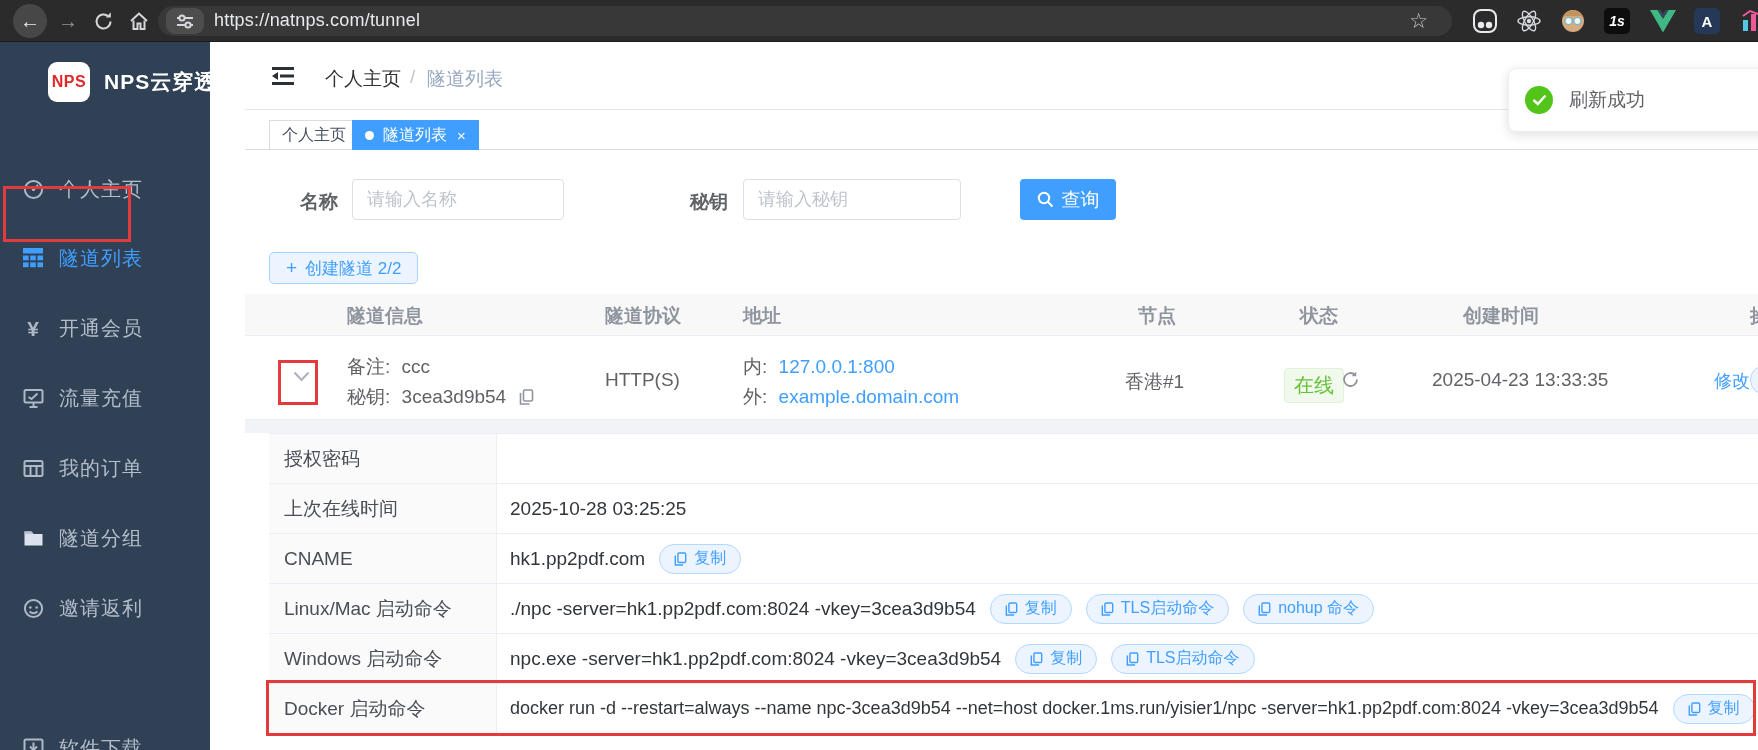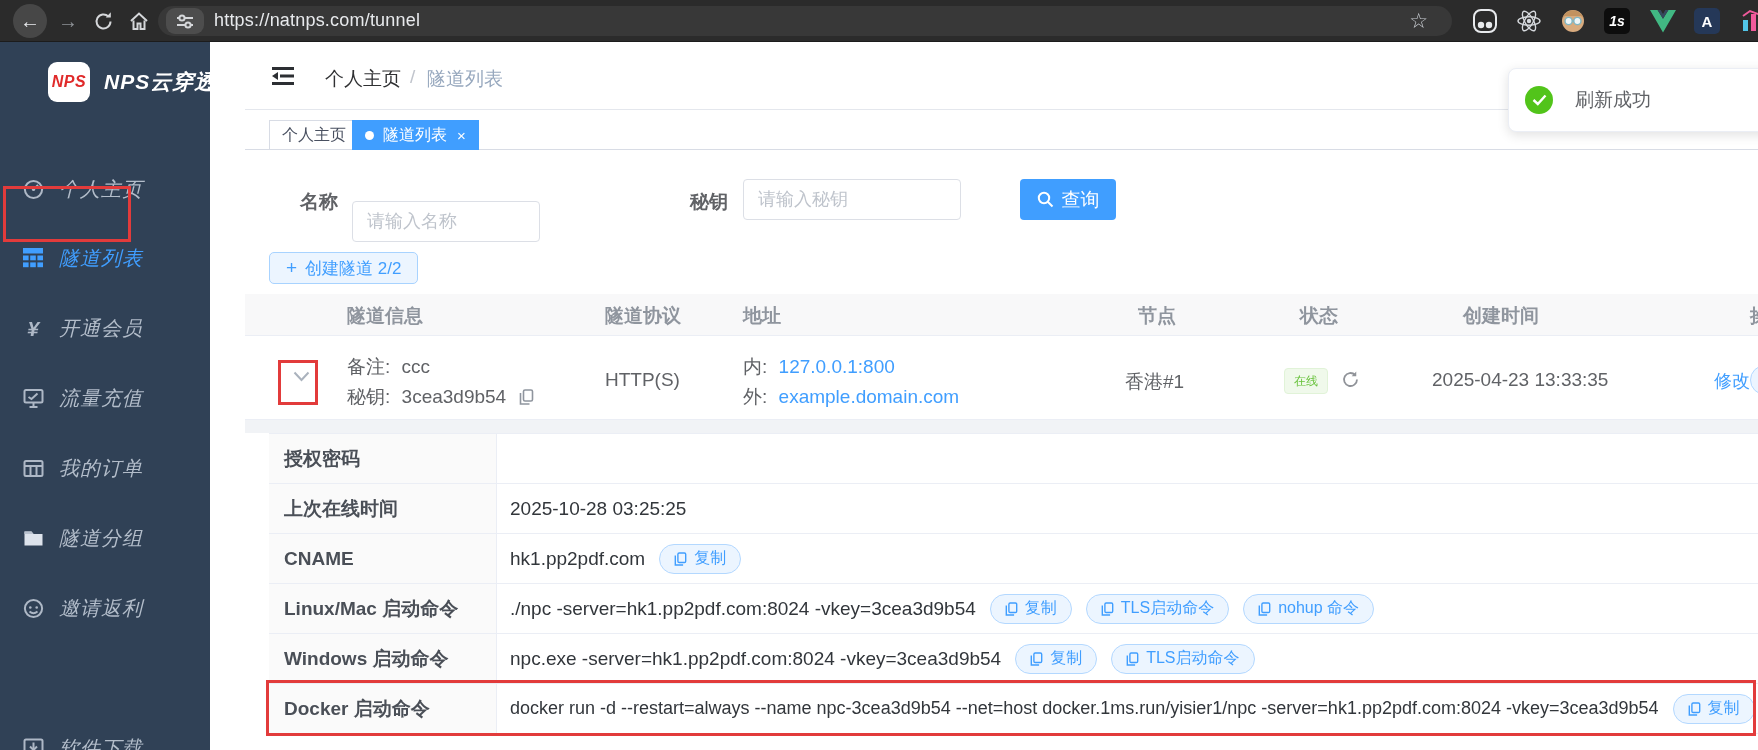--- a/index.html
+++ b/index.html
@@ -21,42 +21,42 @@
   .nav-plain { position:absolute; top:4px; width:34px; height:34px; display:flex; align-items:center; justify-content:center; }
   .omnibox { position:absolute; left:158px; top:6px; width:1294px; height:30px; border-radius:15px; background:#383838; }
   .site-chip { position:absolute; left:8px; top:2px; width:38px; height:26px; border-radius:9px; background:#4d4d4d; display:flex; align-items:center; justify-content:center; }
   .url-text { position:absolute; left:56px; top:4px; font-size:18px; color:#e8eaed; letter-spacing:.2px; white-space:nowrap; }
   .star { position:absolute; right:24px; top:3px; font-size:21px; color:#c9cdd2; }
   .ext { position:absolute; top:8px; width:26px; height:26px; display:flex; align-items:center; justify-content:center; }
   .ext-badge { width:26px; height:26px; border-radius:5px; background:#0d0d0d; color:#fff; font-weight:bold; font-style:italic; font-size:14px; display:flex; align-items:center; justify-content:center; }
   .ext-badge.navy { background:#253858; font-style:normal; font-size:15px; }
 
   
-  .sidebar { position:absolute; left:0; top:42px; width:210px; height:708px; background:#304156;font-style:italic; }
+  .sidebar { position:absolute; left:0; top:42px; width:210px; height:708px; background:#304156; }
   .logo-row { position:absolute; left:0; top:18px; width:245px; height:44px; display:flex; align-items:center; }
   .logo-box { margin-left:48px; width:42px; height:40px; background:#fff; border-radius:9px; display:flex; align-items:center; justify-content:center; color:#e02a2a; font-weight:bold; font-size:16px; letter-spacing:.5px; }
   .logo-text { margin-left:14px; color:#fff; font-weight:bold; font-size:21px; letter-spacing:1px; }
   .side-item { position:absolute; left:0; width:245px; height:44px; display:flex; align-items:center; cursor:pointer; }
   .s-icon { width:22px; height:22px; margin-left:22px; display:flex; align-items:center; justify-content:center; color:#aeb8c6; }
   .s-label { margin-left:15px; font-size:20px; color:#b3bdca; letter-spacing:1px; }
   .side-item.active .s-label { color:#409eff; }
   .yen-glyph { font-size:21px; font-weight:bold; color:#aeb8c6; line-height:1; }
 
   
   .anno { position:absolute; border:3px solid #e23b3b; pointer-events:none; z-index:60; }
 
   
   .main-header { position:absolute; left:245px; top:42px; width:1513px; height:68px; background:#fff; border-bottom:1px solid #e4e7ed; }
   .collapse-btn { position:absolute; left:27px; top:24px; width:22px; height:20px; cursor:pointer; }
   .crumb { position:absolute; top:24px; font-size:19px; }
 
   
   .toast { position:absolute; left:1508px; top:68px; width:280px; height:64px; background:#fff; border:1px solid #ebeef5; border-radius:8px; box-shadow:0 3px 12px rgba(0,0,0,.12); display:flex; align-items:center; z-index:70; }
   .toast-circle { width:28px; height:28px; border-radius:50%; background:#52c41a; margin-left:16px; display:flex; align-items:center; justify-content:center; }
-  .toast-text { margin-left:22px; font-size:19px; color:#606266; }
+  .toast-text { margin-left:16px; font-size:19px; color:#606266; }
 
   
   .tabs-bar { position:absolute; left:245px; top:110px; width:1513px; height:40px; background:#fff; border-bottom:1px solid #d8dce5; }
   .tab { position:absolute; top:10px; height:30px; display:flex; align-items:center; padding:0 12px; font-size:16px; cursor:pointer; }
   .tab.plain { background:#fff; border:1px solid #d8dce5; color:#495060; }
   .tab.active { background:#409eff; border:1px solid #409eff; color:#fff; }
   .tab-dot { width:9px; height:9px; border-radius:50%; background:#fff; margin-right:9px; }
   .tab-close { margin-left:10px; font-size:15px; line-height:1; }
 
   
@@ -66,28 +66,28 @@
   .query-btn { position:absolute; left:1020px; top:179px; width:96px; height:41px; background:#409eff; border:none; border-radius:4px; color:#fff; font-size:19px; display:flex; align-items:center; justify-content:center; gap:8px; cursor:pointer; font-family:inherit; }
   .create-btn { position:absolute; left:269px; top:252px; height:32px; padding:0 16px; background:#ecf5ff; border:1px solid #a8d3ff; border-radius:5px; color:#409eff; font-size:17px; display:flex; align-items:center; gap:8px; cursor:pointer; font-family:inherit; }
 
   
   .thead { position:absolute; left:245px; top:294px; width:1513px; height:42px; background:#f8f8f9; border-bottom:1px solid #ebeef5; }
   .th { position:absolute; top:9px; font-size:19px; font-weight:bold; color:#8f959e; white-space:nowrap; }
   .trow { position:absolute; left:245px; top:336px; width:1513px; height:84px; background:#fff; border-bottom:1px solid #ebeef5; font-size:19px; color:#606266; }
   .expand-btn { position:absolute; left:42px; top:26px; width:28px; height:28px; display:flex; align-items:center; justify-content:center; cursor:pointer; }
   .cell-line { position:absolute; white-space:nowrap; }
   .link { color:#409eff; text-decoration:none; cursor:pointer; }
-  .tag-online { position:absolute; left:1039px; top:32px; height:26px; padding:0 9px; background:#f0f9eb; border:1px solid #e1f3d8; border-radius:4px; color:#67c23a; font-size:12px; display:flex; align-items:center; }
+  .tag-online { position:absolute; left:1039px; top:32px; height:35px; padding:0 9px; background:#f0f9eb; border:1px solid #e1f3d8; border-radius:4px; color:#67c23a; font-size:20px; display:flex; align-items:center; }
   .mini-icon { display:inline-flex; vertical-align:-2px; margin-left:8px; cursor:pointer; }
   .gap-band { position:absolute; left:245px; top:420px; width:1513px; height:13px; background:#f1f3f6; }
 
   
   .details { position:absolute; left:269px; top:433px; width:1489px; border-top:1px solid #ebeef5; }
   .drow { position:relative; width:100%; height:50px; border-bottom:1px solid #ebeef5; display:flex; }
-  .dlabel { width:228px; background:#fafafa; border-right:1px solid #ebeef5; display:flex; align-items:center; padding-left:15px; font-size:19px; font-weight:bold; color:#4a4f57; flex:none; }
+  .dlabel { width:228px; background:#fafafa; border-right:1px solid #ebeef5; display:flex; align-items:center; padding-left:15px; font-size:19px; font-weight:normal; color:#4a4f57; flex:none; }
   .dvalue { flex:1; display:flex; align-items:center; padding-left:13px; font-size:19px; color:#32363b; white-space:nowrap; overflow:visible; }
   .pill { display:inline-flex; align-items:center; gap:7px; height:30px; padding:0 14px; margin-left:14px; background:#ecf5ff; border:1px solid #b3d8ff; border-radius:15px; color:#409eff; font-size:16px; cursor:pointer; flex:none; }
   .pill svg { flex:none; }
 </style>
 </head>
 <body>
 
 <div class="app">
 
   <div class="chrome">
@@ -298,21 +298,21 @@
       <span>个人主页</span>
     </div>
     <div class="tab active" style="left:107px">
       <span class="tab-dot"></span>
       <span>隧道列表</span>
       <span class="tab-close">×</span>
     </div>
   </div>
 
   <span class="f-label" style="left:300px">名称</span>
-  <input class="f-input" style="left: 352px; width: 188px; margin-top: 22px;" placeholder="请输入名称">
+  <input class="f-input" style="left: 352px; width: 212px;" placeholder="请输入名称">
   <span class="f-label" style="left:690px">秘钥</span>
   <input class="f-input" style="left: 743px; width: 218px;" placeholder="请输入秘钥">
   <button class="query-btn">
     <svg width="17" height="17" viewBox="0 0 17 17">
         <circle cx="7" cy="7" r="5.2" fill="none" stroke="#fff" stroke-width="2"></circle>
         <line x1="11" y1="11" x2="15.5" y2="15.5" stroke="#fff" stroke-width="2"></line>
       </svg>
     <span>查询</span>
   </button>
 

